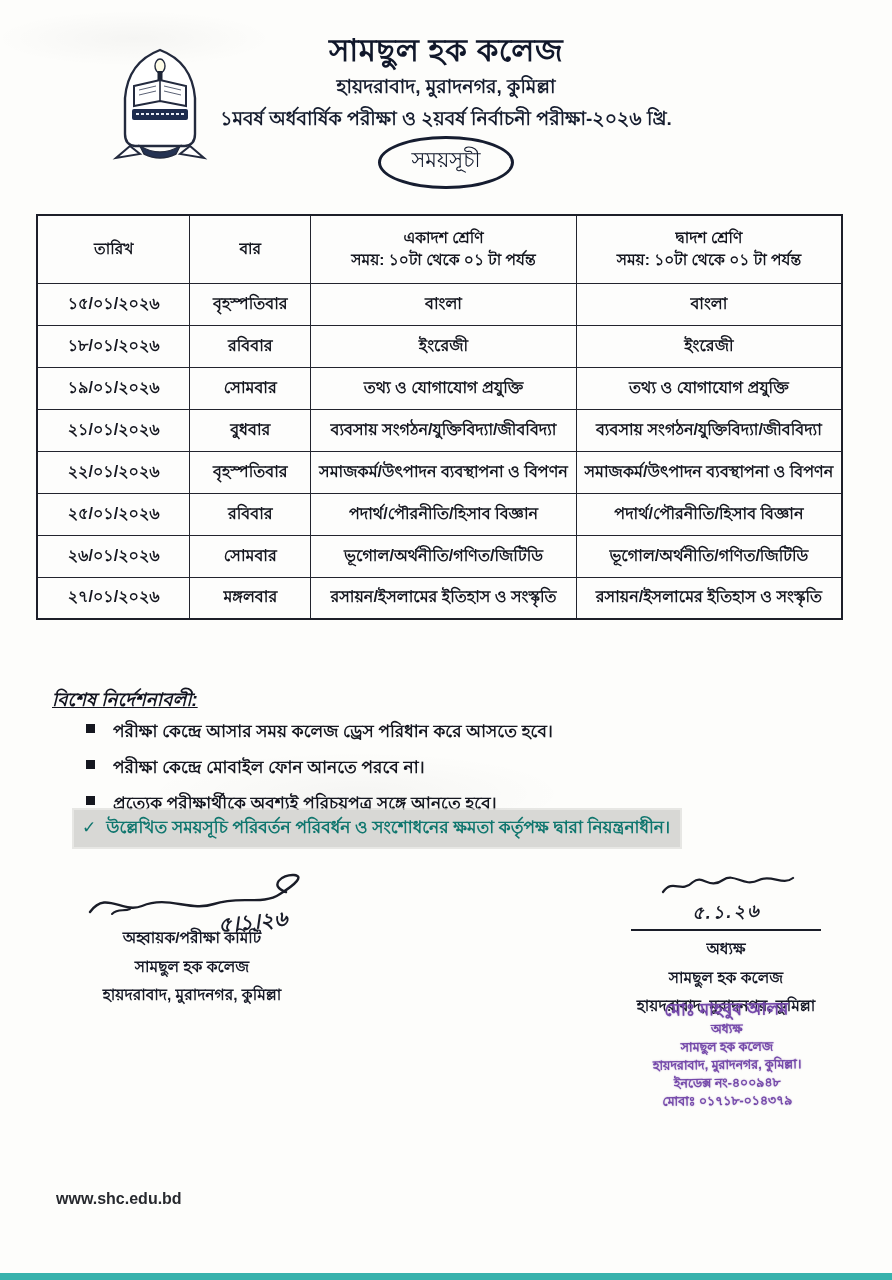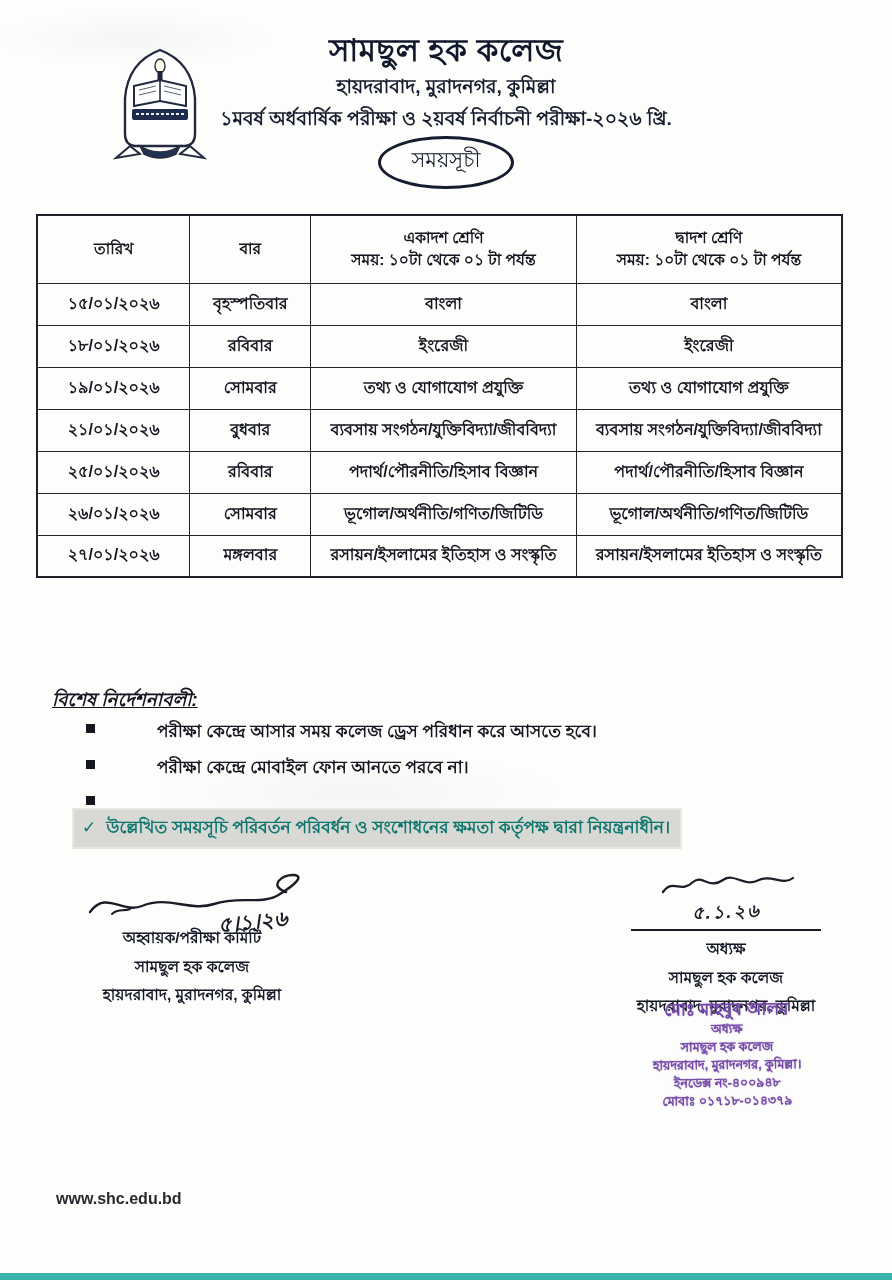--- a/index.html
+++ b/index.html
@@ -33,21 +33,21 @@
   table.sched{ border:2.5px solid #1d1f29;}
   table.sched th{ height:68px; font-weight:bold; font-size:15.5px; line-height:1.45;}
   table.sched td{ height:42px; font-weight:600;}
   col.c-date{ width:19%;} col.c-day{ width:15%;} col.c-11{ width:33%;} col.c-12{ width:33%;}
   .th-sub{ display:block; font-weight:bold; }
   
   .instr-head{ position:absolute; left:52px; top:686px; font-size:18.5px; font-weight:bold;
     font-style:italic; text-decoration:underline; color:#12141f;}
   .instr-list{ position:absolute; left:86px; top:718px; list-style:none;}
   .instr-list li{ display:flex; align-items:flex-start; margin-bottom:8px;
-    font-size:17px; font-weight:600; color:#14161f;gap:44px;}
+    font-size:17px; font-weight:600; color:#14161f;}
   .sq{ width:9px; height:9px; background:#15171f; margin:6px 18px 0 0; flex:0 0 auto;}
   .note-line{ position:absolute; left:74px; top:810px; background:#d8d8d5;
     padding:4px 10px 5px 8px; font-size:17px; font-weight:600; color:#0f766e;
     box-shadow:0 0 0 2px rgba(216,216,213,.6);}
   .note-line .chk{ margin-right:10px; font-weight:bold; }
   
   .sig-left{ position:absolute; left:58px; top:868px; width:268px; text-align:center;}
   .sig-right{ position:absolute; left:588px; top:872px; width:276px; text-align:center;}
   .sig-svg{ display:block; margin:0 auto;}
   .hw{ font-style:italic; font-weight:bold; color:#191c28; }
@@ -131,20 +131,26 @@
         <td>তথ্য ও যোগাযোগ প্রযুক্তি</td>
         <td>তথ্য ও যোগাযোগ প্রযুক্তি</td>
       </tr>
       <tr>
         <td>২১/০১/২০২৬</td>
         <td>বুধবার</td>
         <td>ব্যবসায় সংগঠন/যুক্তিবিদ্যা/জীববিদ্যা</td>
         <td>ব্যবসায় সংগঠন/যুক্তিবিদ্যা/জীববিদ্যা</td>
       </tr>
       <tr>
+        <td>২২/০১/২০২৬</td>
+        <td>বৃহস্পতিবার</td>
+        <td>সমাজকর্ম/উৎপাদন ব্যবস্থাপনা ও বিপণন</td>
+        <td>সমাজকর্ম/উৎপাদন ব্যবস্থাপনা ও বিপণন</td>
+      </tr>
+      <tr>
         <td>২৫/০১/২০২৬</td>
         <td>রবিবার</td>
         <td>পদার্থ/পৌরনীতি/হিসাব বিজ্ঞান</td>
         <td>পদার্থ/পৌরনীতি/হিসাব বিজ্ঞান</td>
       </tr>
       <tr>
         <td>২৬/০১/২০২৬</td>
         <td>সোমবার</td>
         <td>ভূগোল/অর্থনীতি/গণিত/জিটিডি</td>
         <td>ভূগোল/অর্থনীতি/গণিত/জিটিডি</td>
@@ -163,20 +169,21 @@
     <li>
       <span class="sq"></span>
       <span>পরীক্ষা কেন্দ্রে আসার সময় কলেজ ড্রেস পরিধান করে আসতে হবে।</span>
     </li>
     <li>
       <span class="sq"></span>
       <span>পরীক্ষা কেন্দ্রে মোবাইল ফোন আনতে পরবে না।</span>
     </li>
     <li>
       <span class="sq"></span>
+      <span>প্রত্যেক পরীক্ষার্থীকে অবশ্যই পরিচয়পত্র সঙ্গে আনতে হবে।</span>
     </li>
   </ul>
 
   <div class="note-line">
     <span class="chk">✓</span><span>উল্লেখিত সময়সূচি পরিবর্তন পরিবর্ধন ও সংশোধনের ক্ষমতা কর্তৃপক্ষ দ্বারা নিয়ন্ত্রনাধীন।</span>
   </div>
 
   <div class="sig-left">
     <div style="position:relative; height:56px;">
       <svg class="sig-svg" width="240" height="56" viewBox="0 0 240 56">

